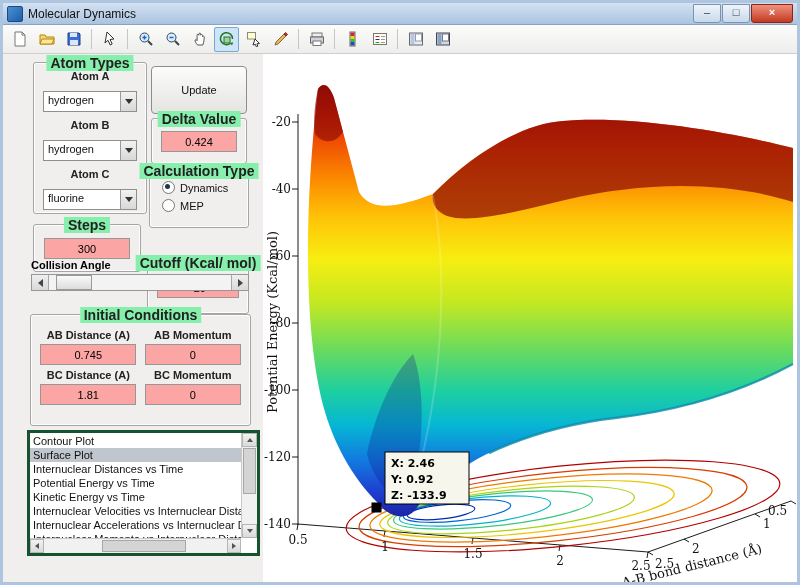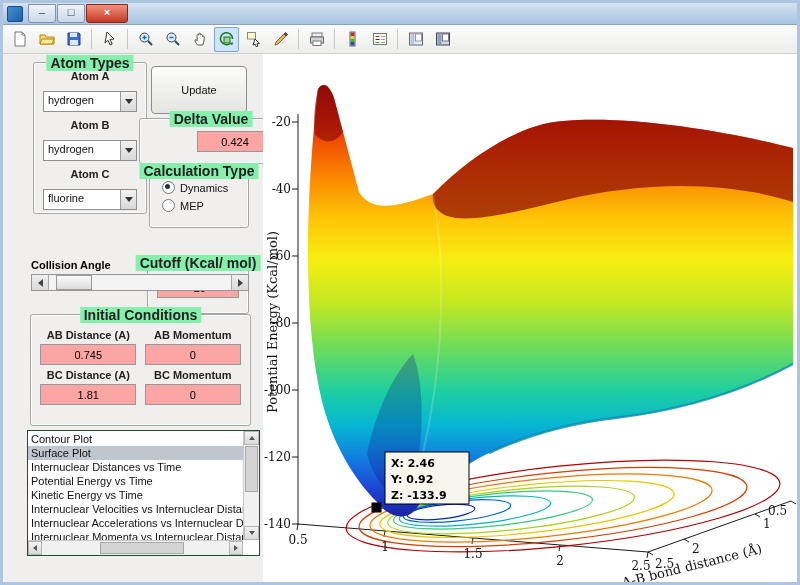--- a/index.html
+++ b/index.html
@@ -42,21 +42,21 @@
   .sl-arrow{position:absolute;top:0;width:16px;height:15px;background:linear-gradient(#efefef,#d9d9d9);border:0 solid #a8a8a8;display:flex;align-items:center;justify-content:center;}
   .sl-arrow.left{left:0;border-right-width:1px;}
   .sl-arrow.right{right:0;border-left-width:1px;}
   .sl-arrow.left::after{content:"";border-top:4px solid transparent;border-bottom:4px solid transparent;border-right:5px solid #444;}
   .sl-arrow.right::after{content:"";border-top:4px solid transparent;border-bottom:4px solid transparent;border-left:5px solid #444;}
   .sl-thumb{position:absolute;top:0;left:24px;width:36px;height:15px;background:linear-gradient(#fafafa,#dcdcdc);border:1px solid #9a9a9a;box-sizing:border-box;}
   
   .ic-grid{display:grid;grid-template-columns:1fr 1fr;column-gap:6px;padding:10px 8px 0 8px;}
   .ic-grid .flabel{margin-top:4px;}
   
-  .listbox{position:absolute;background:#fff;border:1px solid #14532d;box-sizing:border-box;overflow:hidden;}
+  .listbox{position:absolute;background:#fff;border:3px solid #14532d;box-sizing:border-box;overflow:hidden;}
   .lb-items{position:absolute;left:0;top:1px;right:16px;bottom:15px;overflow:hidden;}
   .lb-item{font-size:11px;line-height:14px;height:14px;white-space:nowrap;overflow:hidden;padding-left:3px;color:#111;}
   .lb-item.selected{background:#bfc6cd;}
   .vscroll{position:absolute;right:0;top:0;bottom:15px;width:16px;background:#f1f1f1;border-left:1px solid #c9c9c9;box-sizing:border-box;}
   .hscroll{position:absolute;left:0;right:16px;bottom:0;height:15px;background:#f1f1f1;border-top:1px solid #c9c9c9;box-sizing:border-box;}
   .sb-btn{position:absolute;background:linear-gradient(#f2f2f2,#dadada);border:1px solid #b5b5b5;box-sizing:border-box;display:flex;align-items:center;justify-content:center;}
   .sb-btn::after{content:"";border:3px solid transparent;}
   .vscroll .up{top:0;left:0;right:0;height:14px;}   .vscroll .up::after{border-bottom:4px solid #555;margin-top:-3px;}
   .vscroll .down{bottom:0;left:0;right:0;height:14px;} .vscroll .down::after{border-top:4px solid #555;margin-bottom:-3px;}
   .vscroll .vthumb{position:absolute;left:1px;right:1px;top:15px;height:44px;background:#d4d4d4;border:1px solid #a8a8a8;}
@@ -68,20 +68,21 @@
   .axlabel{font-family:"DejaVu Serif",serif;font-size:13px;fill:#111;}
   .dtip{font-family:"DejaVu Sans",sans-serif;font-size:11px;font-weight:bold;fill:#000;}
 </style>
 </head>
 <body>
 
 <div class="window">
 
   <div class="titlebar">
     <span class="app-icon"></span>
+    <span class="title">Molecular Dynamics</span>
     <div class="win-buttons">
       <div class="winbtn">–</div>
       <div class="winbtn">□</div>
       <div class="winbtn close">×</div>
     </div>
   </div>
 
   <div class="toolbar">
     <div class="tbtn">
         <span>
@@ -237,37 +238,41 @@
       </div>
       <span class="flabel">Atom C</span>
       <div class="combo">
         <span class="combo-text">fluorine</span>
         <span class="combo-arrow"></span>
       </div>
     </div>
 
     <div class="push-btn" style="left:148px;top:12px;width:94px;height:46px;">Update</div>
 
-    <div class="gbox" style="left:136px;top:64px;width:94px;height:44px;padding-left:48px;">
+    <div class="gbox" style="left:148px;top:64px;width:94px;height:44px;">
       <span class="gtitle">Delta Value</span>
       <input class="tfield" style="width: 70px; margin-top: 12px;" value="0.424">
     </div>
 
     <div class="gbox" style="left:146px;top:116px;width:98px;height:56px;">
       <span class="gtitle">Calculation Type</span>
       <div class="radio-row" style="margin-top:10px;">
         <span class="radio checked"></span>
         <span class="radio-label">Dynamics</span>
       </div>
       <div class="radio-row">
         <span class="radio"></span>
         <span class="radio-label">MEP</span>
       </div>
     </div>
 
+    <div class="gbox" style="left:30px;top:170px;width:106px;height:46px;">
+      <span class="gtitle">Steps</span>
+      <input class="tfield" style="width: 80px; margin-top: 13px;" value="300">
+    </div>
 
     <div class="gbox" style="left:144px;top:168px;width:100px;height:50px;margin-top:40px;">
       <span class="gtitle">Cutoff (Kcal/ mol)</span>
       <input class="tfield" style="width: 76px; margin-top: 14px;" value="-20">
     </div>
 
     <span style="position:absolute;left:28px;top:205px;font-size:11px;font-weight:bold;">Collision Angle</span>
     <div class="slider" style="left:28px;top:220px;width:218px;">
       <div class="sl-arrow left"></div>
       <div class="sl-thumb"></div>

